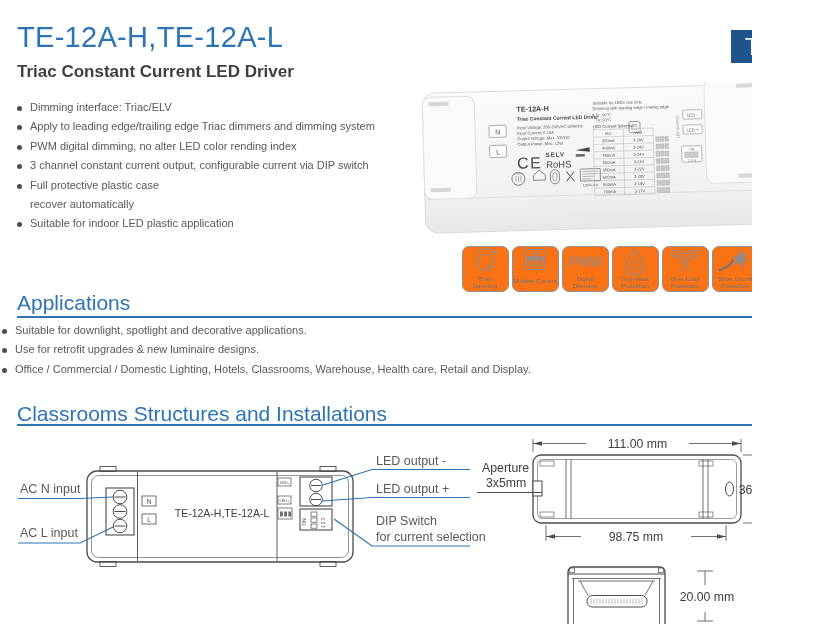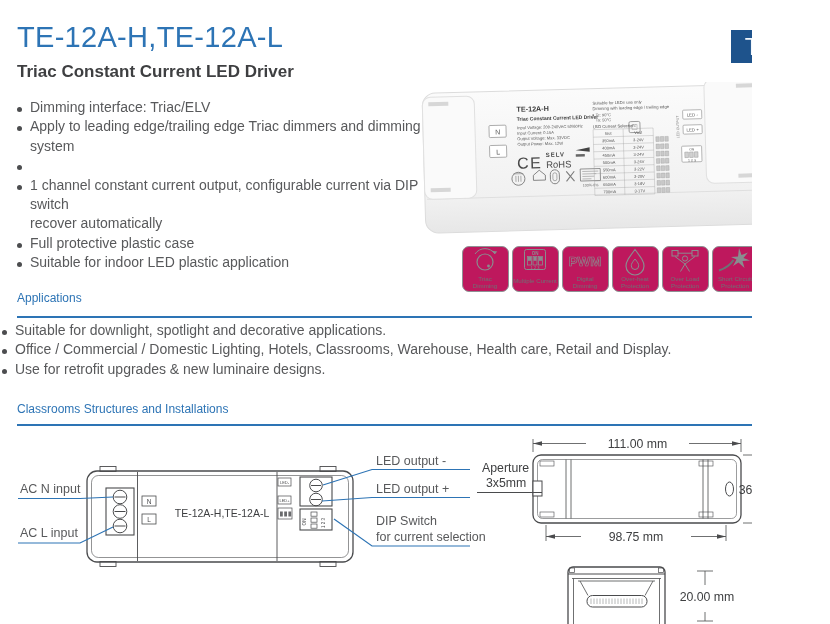--- a/index.html
+++ b/index.html
@@ -3,32 +3,32 @@
 <meta charset="utf-8">
 <style>
   html,body{margin:0;padding:0;background:#fff;}
   .page{position:relative;width:752px;height:624px;background:#ffffff;overflow:hidden;
         font-family:"Liberation Sans",sans-serif;}
   .title{position:absolute;left:17px;top:21px;font-size:29px;color:#2d74b5;letter-spacing:.3px;}
   .badge{position:absolute;left:731px;top:30px;width:80px;height:33px;background:#1e538c;
          color:#f2f7fc;font-size:24px;display:flex;align-items:center;justify-content:center;}
   .subtitle{position:absolute;left:17px;top:62px;font-size:17px;font-weight:bold;color:#3e3f41;}
   .features{position:absolute;left:17px;top:98px;width:405px;}
-  .feat{font-size:14px;color:#58595b;line-height:19.4px;display:flex;}
+  .feat{font-size:11px;color:#58595b;line-height:19.4px;display:flex;}
   .dot{flex:0 0 13px;}
   .dot::before{content:"";display:inline-block;width:5px;height:5px;border-radius:50%;
                background:#4c4d4f;margin-top:7px;}
   .nobullet .dot::before{visibility:hidden;}
-  .sec-h{position:absolute;left:17px;font-size:12px;color:#2d74b5;}
+  .sec-h{position:absolute;left:17px;font-size:21px;color:#2d74b5;}
   .rule{position:absolute;left:17px;width:795px;height:2px;background:#2d74b5;}
   .apps{position:absolute;left:2px;top:321px;width:680px;}
   .photo{position:absolute;left:408px;top:82px;width:422px;height:156px;}
   .icons{position:absolute;left:462px;top:246px;display:flex;gap:3px;}
   .icon-box{width:47px;height:46px;border:1.5px solid #8f9194;border-radius:7px;
-            box-sizing:border-box;background:#be185d;overflow:hidden;}
+            box-sizing:border-box;background:#f97316;overflow:hidden;}
   .mech{position:absolute;left:0;top:430px;}
   svg text{font-family:"Liberation Sans",sans-serif;}
 </style>
 </head>
 <body>
 
 <div class="page">
 
   <div class="title">TE-12A-H,TE-12A-L</div>
   <div class="badge">Triac</div>
@@ -38,32 +38,33 @@
     <div class="feat">
         <span class="dot"></span>
         <span>Dimming interface: Triac/ELV</span>
       </div>
     <div class="feat">
         <span class="dot"></span>
         <span>Apply to leading edge/trailing edge Triac dimmers and dimming system</span>
       </div>
     <div class="feat">
         <span class="dot"></span>
-      </div>
-    <div class="feat">
-        <span class="dot"></span>
-        <span>1 channel constant current output, configurable current via DIP switch</span>
+        <span>PWM digital dimming, no alter LED color rending index</span>
+      </div>
+    <div class="feat">
+        <span class="dot"></span>
+        <span>3 channel constant current output, configurable current via DIP switch</span>
+      </div>
+    <div class="feat">
+        <span class="dot"></span>
+        <span>Full protective plastic case</span>
       </div>
     <div class="feat nobullet">
         <span class="dot"></span>
         <span>recover automatically</span>
-      </div>
-    <div class="feat">
-        <span class="dot"></span>
-        <span>Full protective plastic case</span>
       </div>
     <div class="feat">
         <span class="dot"></span>
         <span>Suitable for indoor LED plastic application</span>
       </div>
   </div>
 
   <div class="photo">
     <svg width="422" height="156" viewBox="0 0 422 156">
       <defs>
@@ -271,25 +272,25 @@
 
   <div class="sec-h" style="top:291px">Applications</div>
   <div class="rule" style="top:316px"></div>
   <div class="apps">
     <div class="feat">
         <span class="dot"></span>
         <span>Suitable for downlight, spotlight and decorative applications.</span>
       </div>
     <div class="feat">
         <span class="dot"></span>
+        <span>Use for retrofit upgrades &amp; new luminaire designs.</span>
+      </div>
+    <div class="feat">
+        <span class="dot"></span>
         <span>Office / Commercial / Domestic Lighting, Hotels, Classrooms, Warehouse, Health care, Retail and Display.</span>
-      </div>
-    <div class="feat">
-        <span class="dot"></span>
-        <span>Use for retrofit upgrades &amp; new luminaire designs.</span>
       </div>
   </div>
 
   <div class="sec-h" style="top:402px">Classrooms Structures and Installations</div>
   <div class="rule" style="top:424px"></div>
 
   <svg class="mech" width="830" height="194" viewBox="0 430 830 194">
 
     <g stroke="#4a4b4d" fill="none" stroke-width="1.3">
       <rect x="87" y="471" width="266" height="91" rx="10"></rect>

